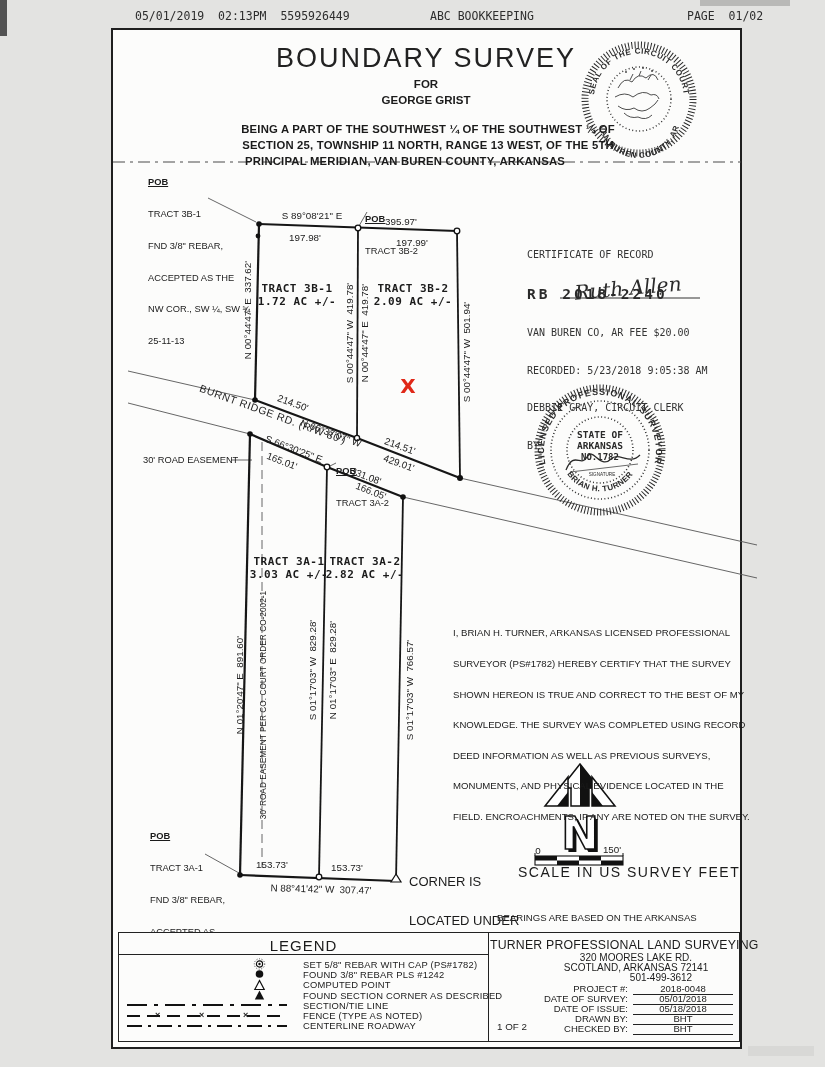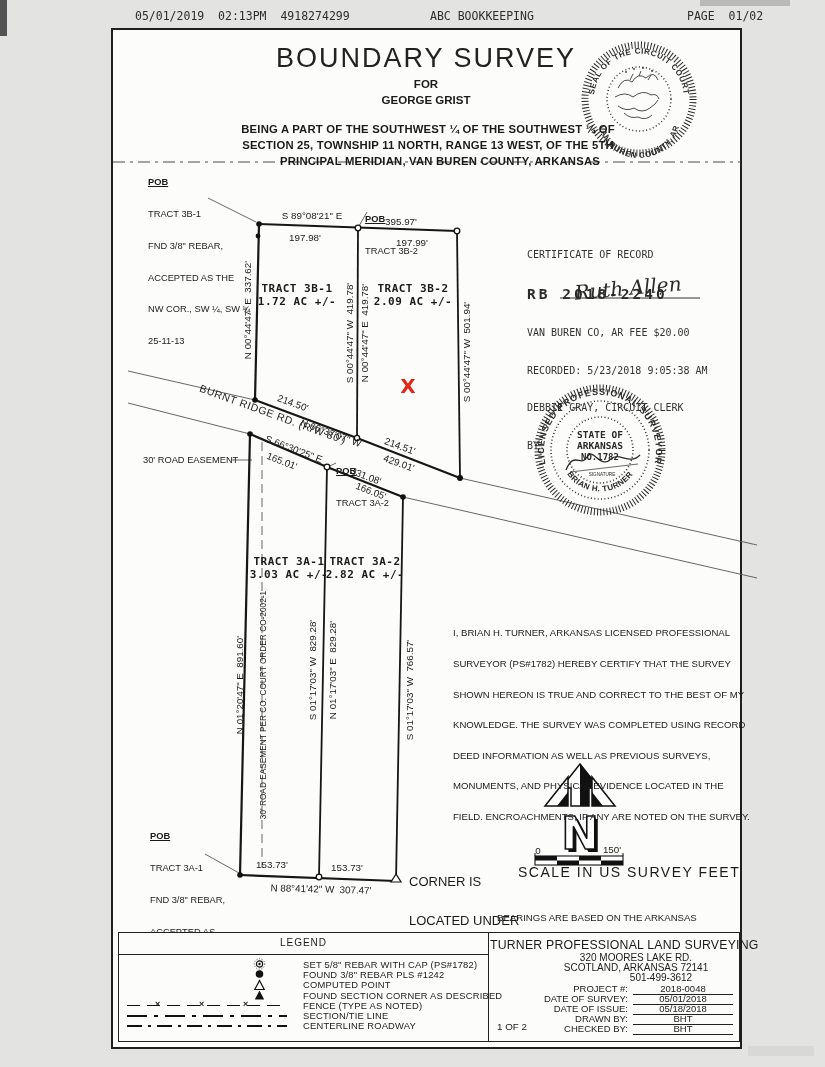--- a/index.html
+++ b/index.html
@@ -28,21 +28,21 @@
        transform:translate(-50%,-50%) rotate(-5deg);z-index:3;white-space:nowrap;}
   .certif{position:absolute;left:453px;top:608px;font-size:9.6px;line-height:10.2px;z-index:2;white-space:pre;}
   .note2{position:absolute;left:497px;top:890px;font-size:9.6px;line-height:11px;z-index:2;white-space:pre;}
   .scale-lbl{position:absolute;left:518px;top:864px;font-size:14px;letter-spacing:1.5px;z-index:2;white-space:pre;}
   .xmark{position:absolute;transform:translate(-50%,-50%);font-family:"DejaVu Sans",sans-serif;
          font-weight:bold;font-size:20px;z-index:2;}
   
   .lt-box{position:absolute;left:118px;top:932px;width:622px;height:110px;border:1.6px solid #222;
           box-sizing:border-box;background:#fcfcfb;z-index:2;}
   .lt-div{position:absolute;left:369px;top:0;height:100%;border-left:1.6px solid #222;}
-  .lg-title{position:absolute;left:0;top:4px;width:369px;text-align:center;font-size:10px;letter-spacing:1px;}
+  .lg-title{position:absolute;left:0;top:4px;width:369px;text-align:center;font-size:15px;letter-spacing:1px;}
   .lg-rule{position:absolute;left:0;top:21px;width:369px;border-top:1.4px solid #222;}
   .lg-items{position:absolute;left:6px;top:26px;width:360px;}
   .lg-row{display:flex;align-items:center;height:10.3px;}
   .lg-sample{width:170px;display:flex;align-items:center;flex:0 0 170px;}
   .lg-sample .pt{margin-left:128px;}
   .lg-label{font-size:9.4px;white-space:pre;padding-left:8px;letter-spacing:.2px;}
   .ln{height:3px;background:#111;width:160px;margin-left:2px;}
   .ln.tie{height:2.2px;background:repeating-linear-gradient(90deg,#111 0 20px,transparent 20px 27px,#111 27px 31px,transparent 31px 38px);}
   .ln.cl{height:1.8px;background:repeating-linear-gradient(90deg,#111 0 15px,transparent 15px 21px,#111 21px 24px,transparent 24px 30px);}
   .fence{position:relative;width:160px;height:10px;margin-left:2px;}
@@ -55,21 +55,21 @@
   .fm-lab{position:absolute;left:300px;width:209px;text-align:right;font-size:9.5px;white-space:pre;}
   .fm-val{position:absolute;left:514px;width:100px;text-align:center;font-size:9.5px;border-bottom:1.1px solid #222;white-space:pre;}
   .fm-sheet{position:absolute;left:378px;top:88px;font-size:9.8px;white-space:pre;}
   .smudge{position:absolute;background:#3a3a3a;z-index:4;}
 </style>
 </head>
 <body>
 
 <div class="page">
 
-  <div class="fax" style="left:135px;"><span>05/01/2019  02:13PM</span>  <span>4918274299</span></div>
+  <div class="fax" style="left:135px;"><span>05/01/2019  02:13PM</span>  <span>5595926449</span></div>
   <div class="fax" style="left:430px;">ABC BOOKKEEPING</div>
   <div class="fax" style="left:687px;">PAGE  01/02</div>
 
   <div class="sheet"></div>
 
   <svg class="overlay" width="825" height="1067" viewBox="0 0 825 1067">
 
     <g>
       <path d="M113,162 L741,162" stroke="#4a4a4a" stroke-width="1" fill="none" stroke-dasharray="12 5 3 5"></path>
     </g>
@@ -188,21 +188,21 @@
       <rect x="601" y="860.5" width="22" height="4.5" fill="#111"></rect>
       <path d="M 535,853 L 535,856 M 623,853 L 623,856" stroke="#111" stroke-width="1"></path>
     </g>
   </svg>
 
   <div class="title-main" style="left:426px;top:58px;">BOUNDARY SURVEY</div>
   <div class="title-sub" style="left:426px;top:84px;">FOR</div>
   <div class="title-sub" style="left:426px;top:100px;">GEORGE GRIST</div>
   <div class="legal" style="left:428px;top:129px;">BEING A PART OF THE SOUTHWEST ¼ OF THE SOUTHWEST ¼ OF</div>
   <div class="legal" style="left:428px;top:145px;">SECTION 25, TOWNSHIP 11 NORTH, RANGE 13 WEST, OF THE 5TH</div>
-  <div class="legal" style="left:440px;top:161px;">PRINCIPAL MERIDIAN, VAN BUREN COUNTY, ARKANSAS</div>
+  <div class="legal" style="left:405px;top:161px;">PRINCIPAL MERIDIAN, VAN BUREN COUNTY, ARKANSAS</div>
 
   <div class="cert">
     <div>CERTIFICATE OF RECORD</div>
     <div class="rb">RB 2018-2240</div>
     <div>VAN BUREN CO, AR FEE $20.00</div>
     <div>RECORDED: 5/23/2018 9:05:38 AM</div>
     <div>DEBBIE GRAY, CIRCUIT CLERK</div>
     <div>BY:</div>
   </div>
   <div class="sig" style="left:628px;top:288px;">Ruth Allen</div>
@@ -338,34 +338,34 @@
       <div class="lg-row">
         <span class="lg-sample">
             <svg class="pt" width="13" height="12">
               <polygon points="6.5,1.5 1.8,10.5 11.2,10.5" fill="#111"></polygon>
             </svg>
           </span>
         <span class="lg-label">FOUND SECTION CORNER AS DESCRIBED</span>
       </div>
       <div class="lg-row">
         <span class="lg-sample">
+            <span class="ln tie"></span>
+          </span>
+        <span class="lg-label">SECTION/TIE LINE</span>
+      </div>
+      <div class="lg-row">
+        <span class="lg-sample">
             <span class="fence">
               <span class="fl"></span>
               <span class="fx" style="left:28px;"></span>
               <span class="fx" style="left:72px;"></span>
               <span class="fx" style="left:116px;"></span>
             </span>
           </span>
         <span class="lg-label">FENCE (TYPE AS NOTED)</span>
-      </div>
-      <div class="lg-row">
-        <span class="lg-sample">
-            <span class="ln tie"></span>
-          </span>
-        <span class="lg-label">SECTION/TIE LINE</span>
       </div>
       <div class="lg-row">
         <span class="lg-sample">
             <span class="ln cl"></span>
           </span>
         <span class="lg-label">CENTERLINE ROADWAY</span>
       </div>
     </div>
 
     <div class="fm-name">TURNER PROFESSIONAL LAND SURVEYING</div>

